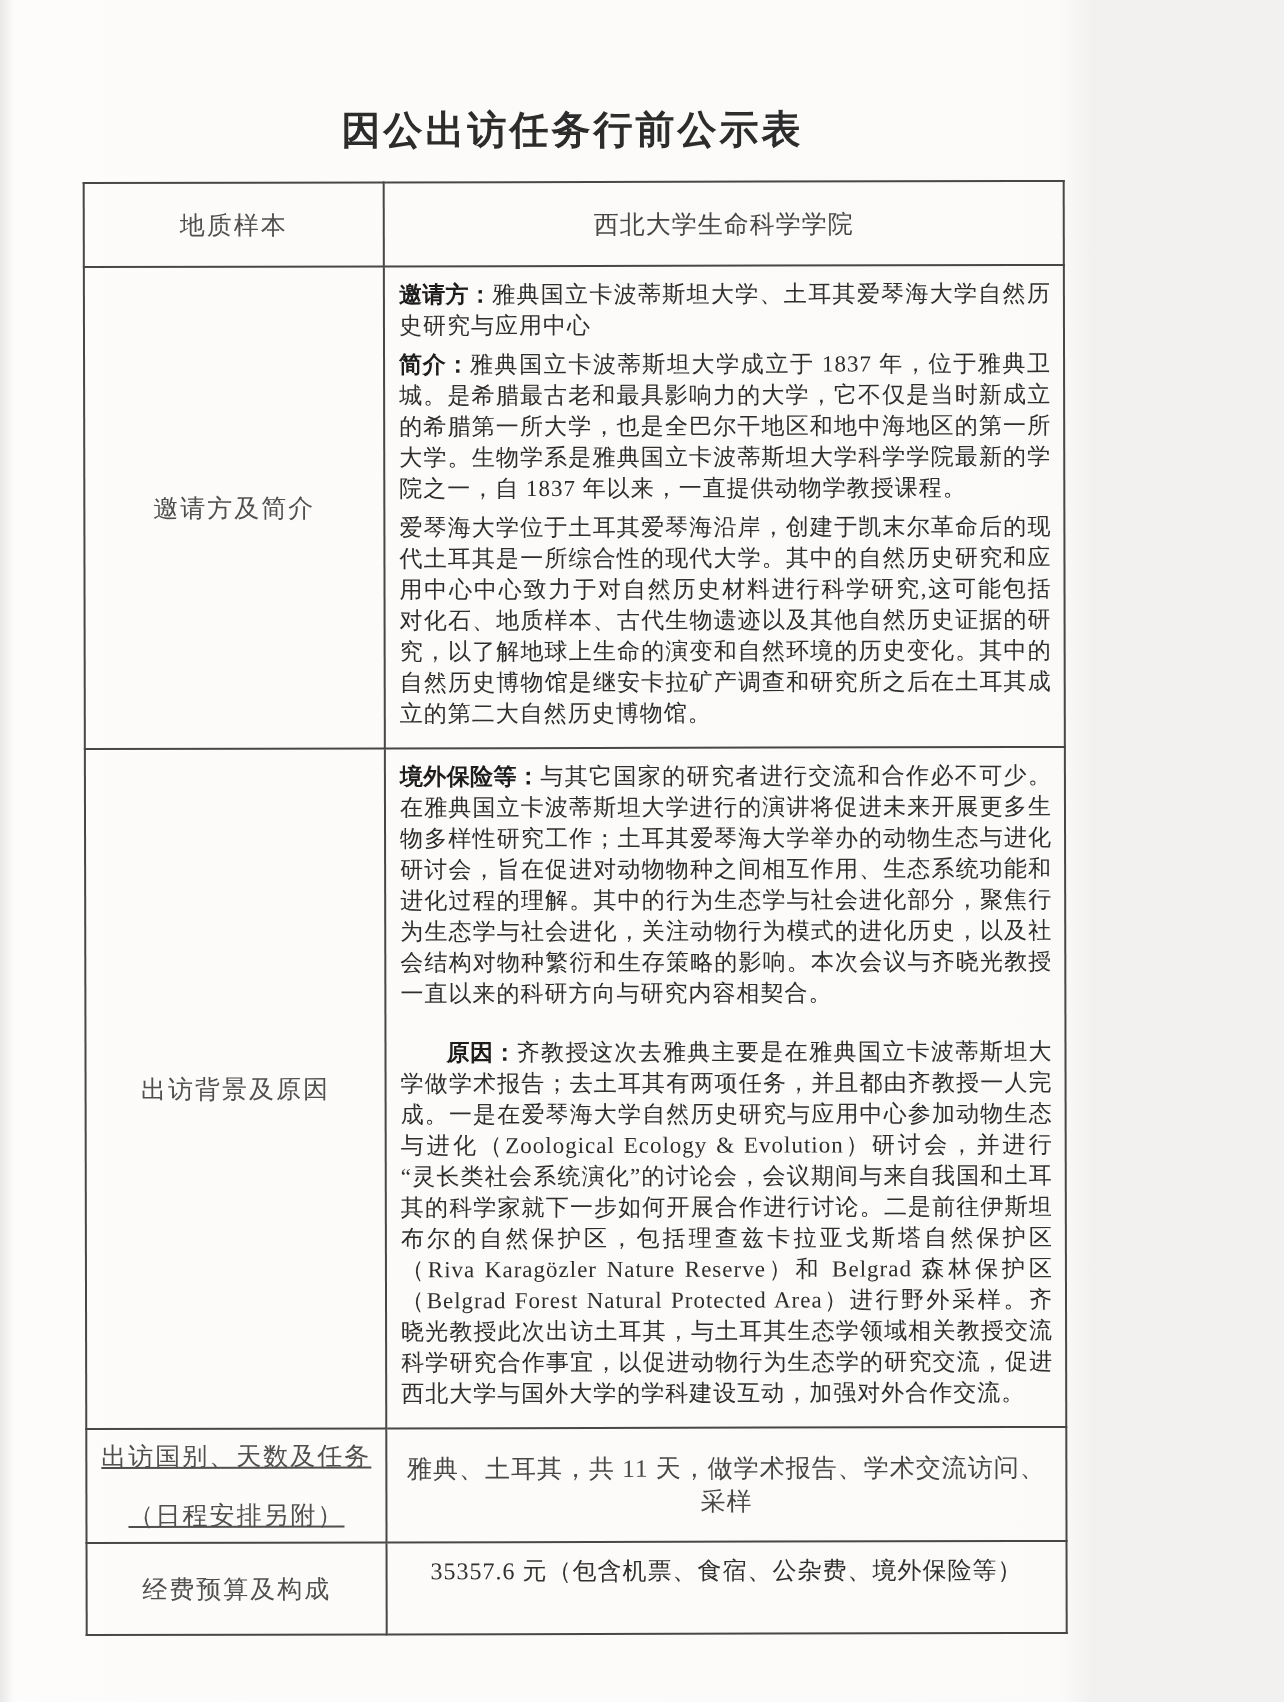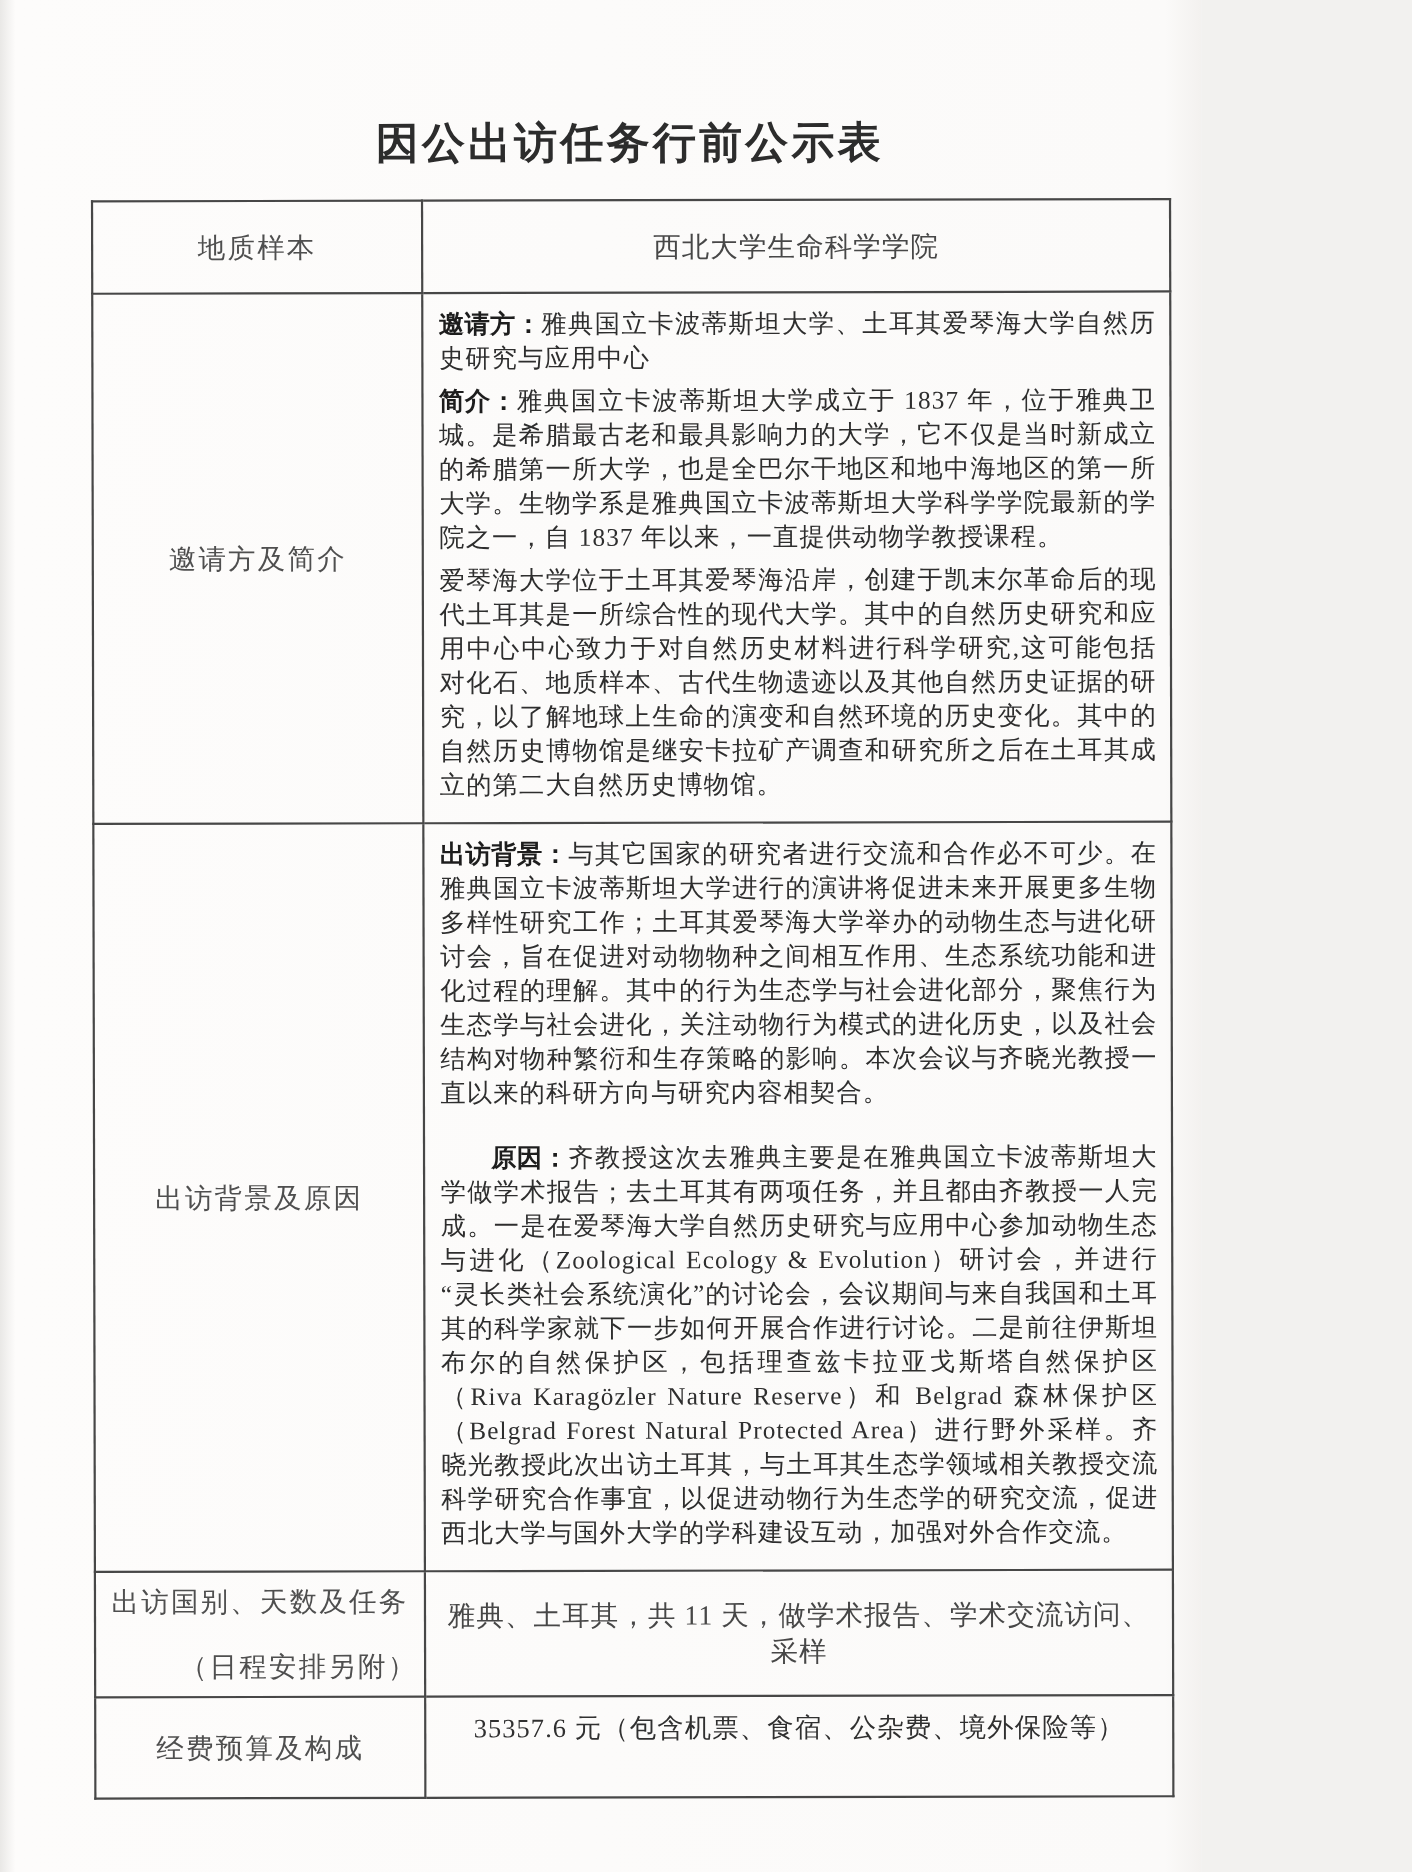--- a/index.html
+++ b/index.html
@@ -72,22 +72,22 @@
   td.val-text p.indent{text-indent:2em;margin-top:28px;}
   td.val-text strong{
     font-family:Liberation Sans, sans-serif;
     font-weight:700;
     color:#1d1d1d;
     letter-spacing:0;
   }
   tr.r1{height:84px;}
   tr.r4{height:114px;}
   tr.r5{height:92px;}
-  .hdr-line{display:block;}
-  .hdr-line + .hdr-line{margin-top:26px;text-align:right;}
+  .hdr-line{display:block;text-decoration:underline;}
+  .hdr-line + .hdr-line{margin-top:26px;}
   td.val-top{
     text-align:center;
     vertical-align:top;
     font-size:24px;
     letter-spacing:1px;
     color:#303030;
     padding:12px 10px 6px 10px;
   }
 </style>
 </head>
@@ -122,21 +122,21 @@
           <p>
             <span>爱琴海大学位于土耳其爱琴海沿岸，创建于凯末尔革命后的现代土耳其是一所综合性的现代大学。其中的自然历史研究和应用中心中心致力于对自然历史材料进行科学研究,这可能包括对化石、地质样本、古代生物遗迹以及其他自然历史证据的研究，以了解地球上生命的演变和自然环境的历史变化。其中的自然历史博物馆是继安卡拉矿产调查和研究所之后在土耳其成立的第二大自然历史博物馆。</span>
           </p>
         </td>
       </tr>
 
       <tr class="r3">
         <td class="hdr">出访背景及原因</td>
         <td class="val-text">
           <p>
-            <strong>出访背景：</strong><span>与其它国家的研究者进行交流和合作必不可少。在雅典国立卡波蒂斯坦大学进行的演讲将促进未来开展更多生物多样性研究工作；土耳其爱琴海大学举办的动物生态与进化研讨会，旨在促进对动物物种之间相互作用、生态系统功能和进化过程的理解。其中的行为生态学与社会进化部分，聚焦行为生态学与社会进化，关注动物行为模式的进化历史，以及社会结构对物种繁衍和生存策略的影响。本次会议与齐晓光教授一直以来的科研方向与研究内容相契合。</span>
+            <strong>境外保险等：</strong><span>与其它国家的研究者进行交流和合作必不可少。在雅典国立卡波蒂斯坦大学进行的演讲将促进未来开展更多生物多样性研究工作；土耳其爱琴海大学举办的动物生态与进化研讨会，旨在促进对动物物种之间相互作用、生态系统功能和进化过程的理解。其中的行为生态学与社会进化部分，聚焦行为生态学与社会进化，关注动物行为模式的进化历史，以及社会结构对物种繁衍和生存策略的影响。本次会议与齐晓光教授一直以来的科研方向与研究内容相契合。</span>
           </p>
           <p class="indent">
             <strong>原因：</strong><span>齐教授这次去雅典主要是在雅典国立卡波蒂斯坦大学做学术报告；去土耳其有两项任务，并且都由齐教授一人完成。一是在爱琴海大学自然历史研究与应用中心参加动物生态与进化（Zoological Ecology &amp; Evolution）研讨会，并进行“灵长类社会系统演化”的讨论会，会议期间与来自我国和土耳其的科学家就下一步如何开展合作进行讨论。二是前往伊斯坦布尔的自然保护区，包括理查兹卡拉亚戈斯塔自然保护区（Riva Karagözler Nature Reserve）和 Belgrad 森林保护区（Belgrad Forest Natural Protected Area）进行野外采样。齐晓光教授此次出访土耳其，与土耳其生态学领域相关教授交流科学研究合作事宜，以促进动物行为生态学的研究交流，促进西北大学与国外大学的学科建设互动，加强对外合作交流。</span>
           </p>
         </td>
       </tr>
 
       <tr class="r4">
         <td class="hdr">
           <span class="hdr-line">出访国别、天数及任务</span>

